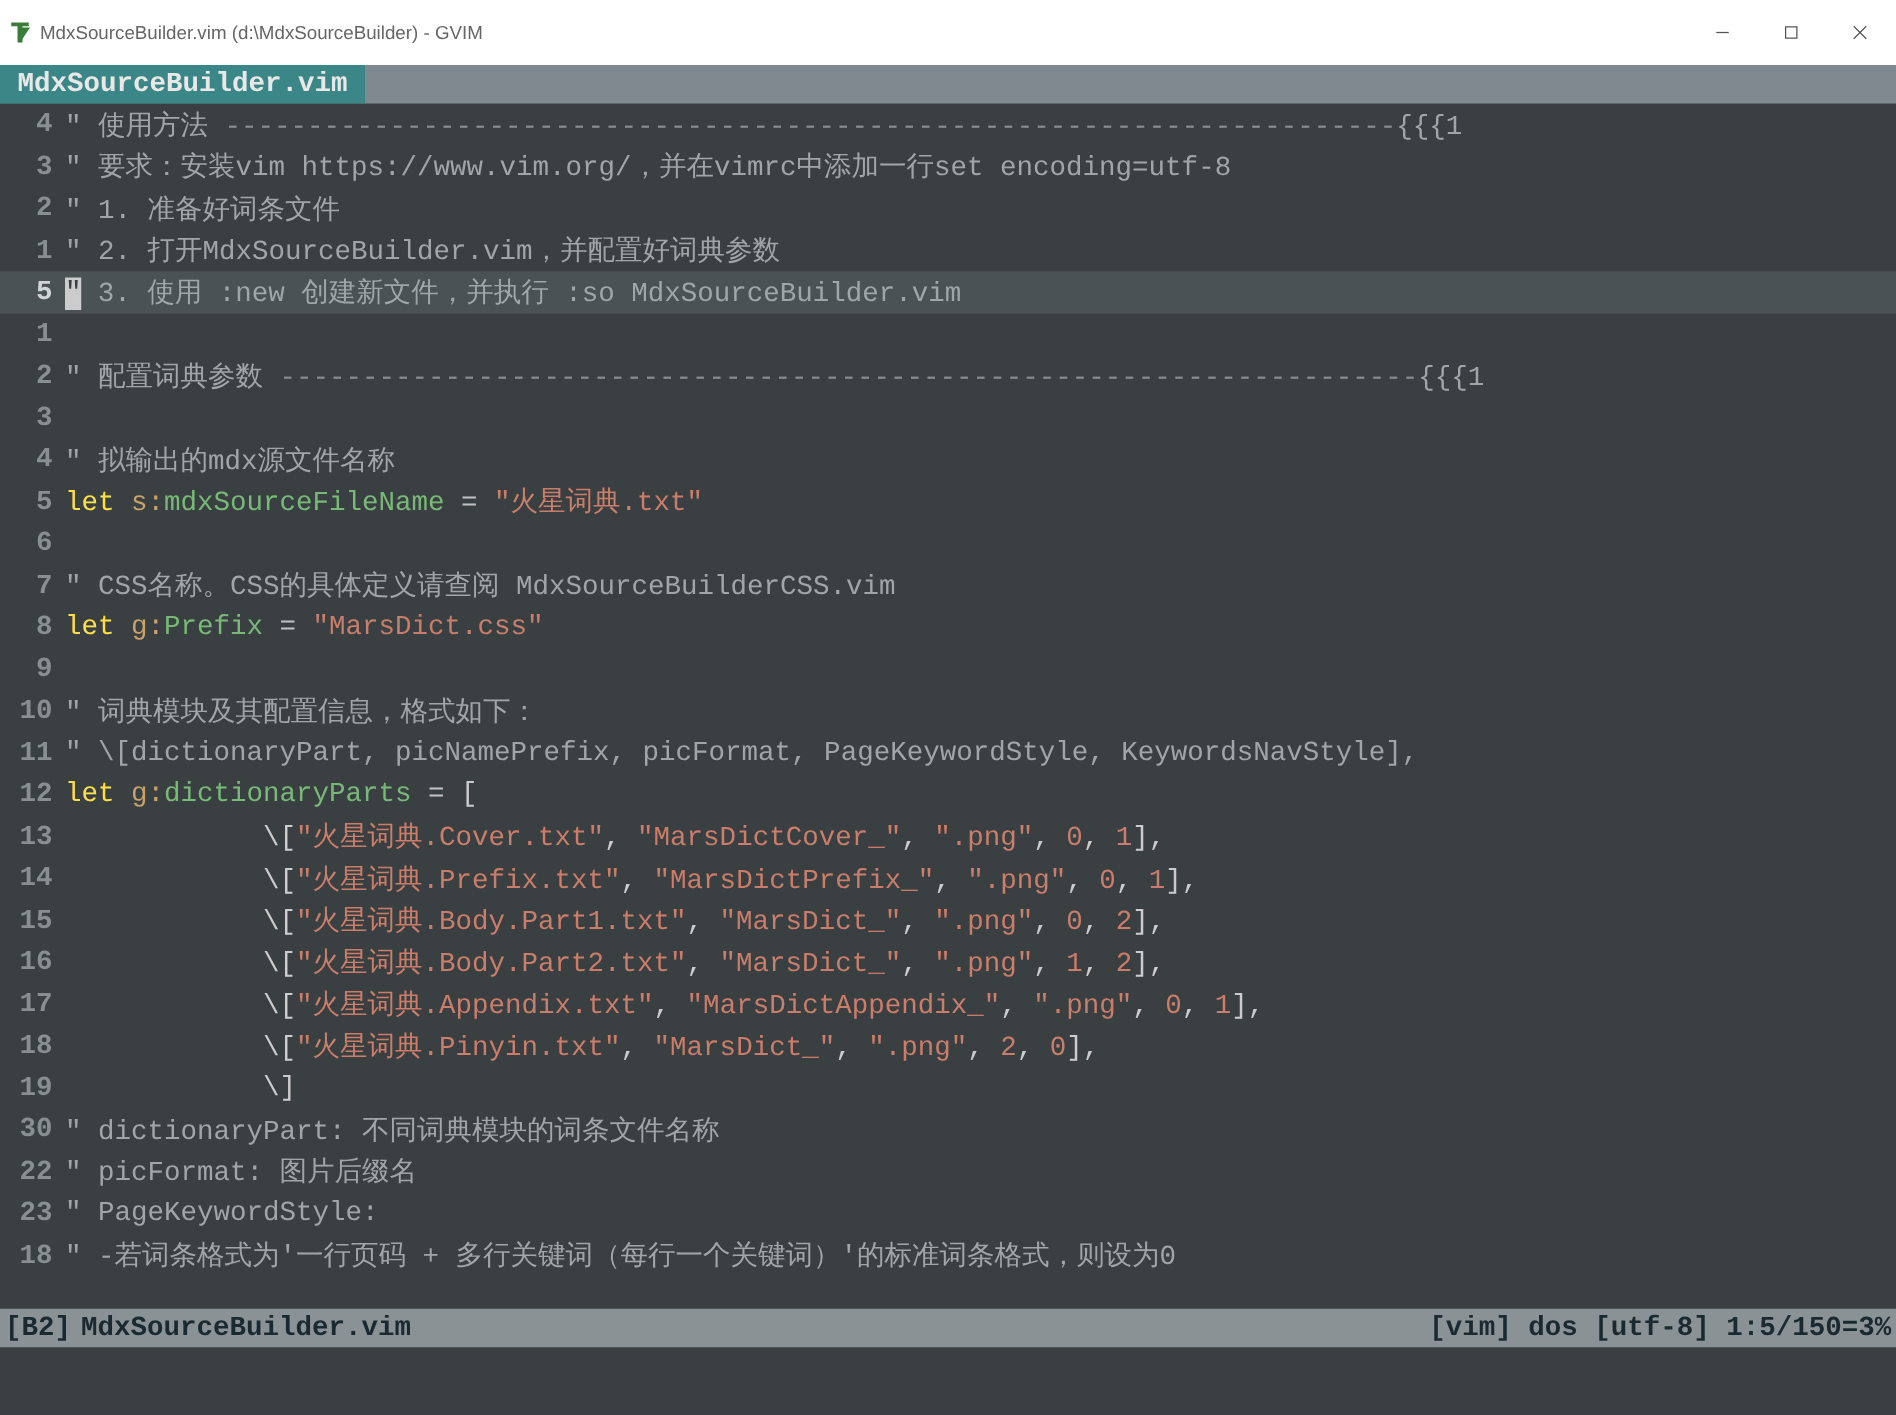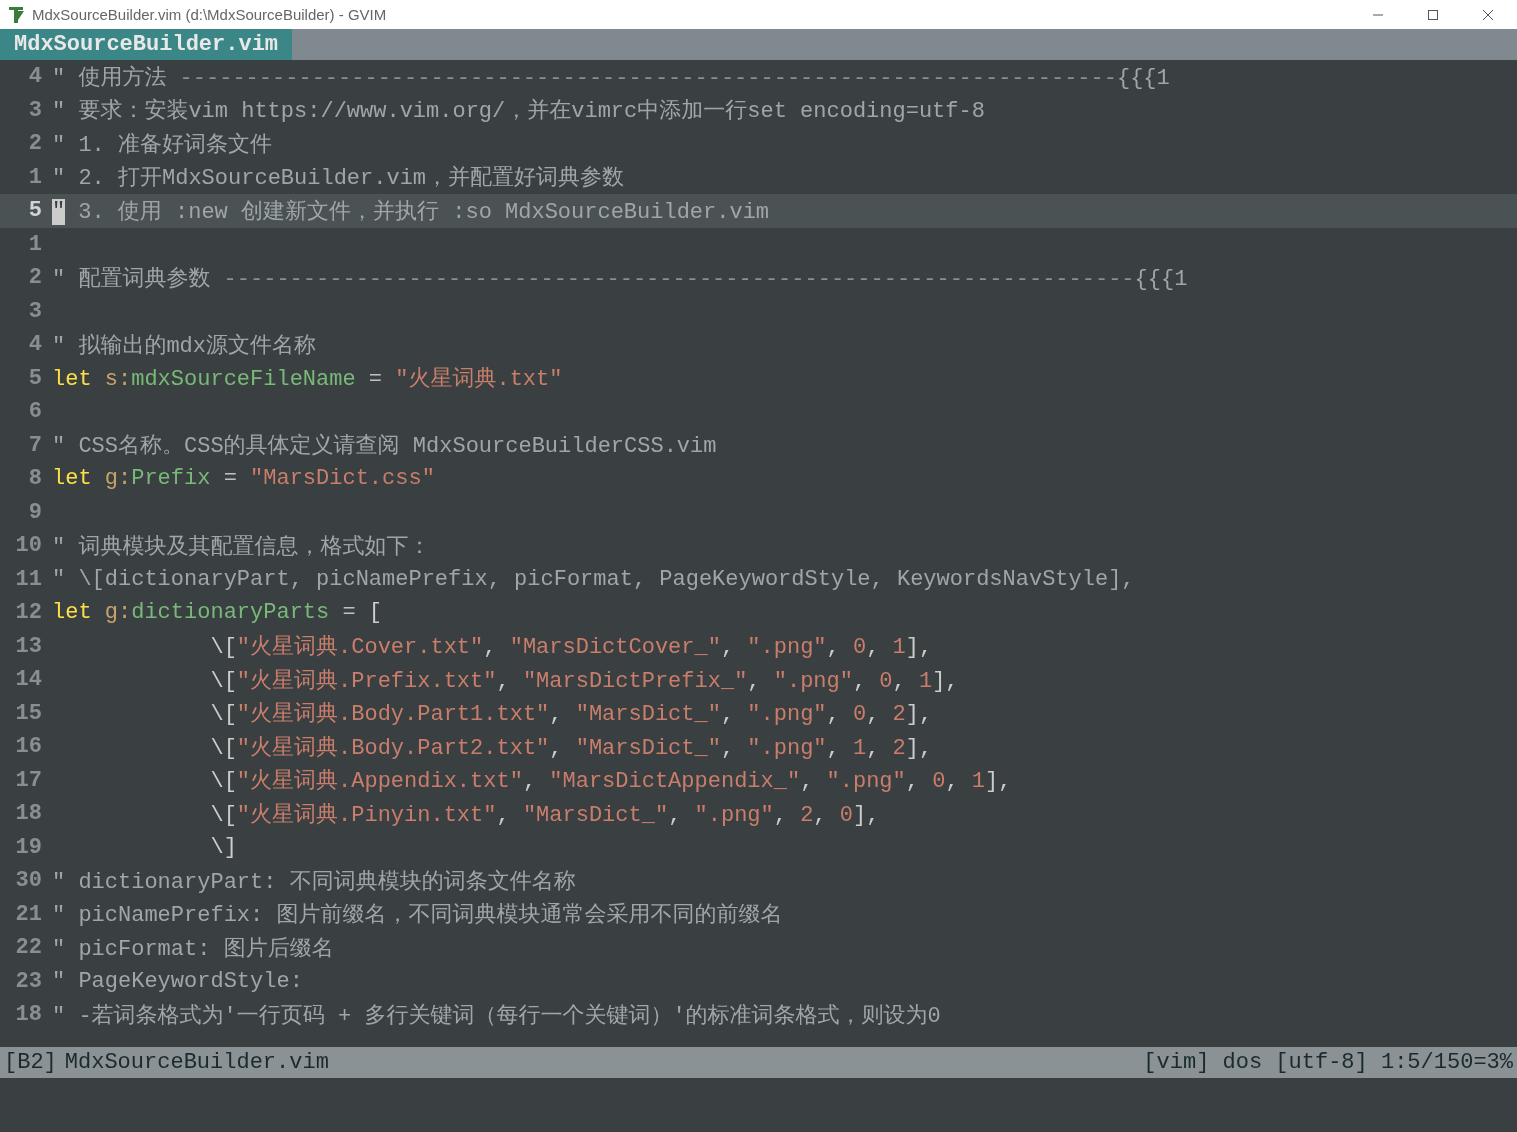--- a/index.html
+++ b/index.html
@@ -1,20 +1,20 @@
 <!DOCTYPE html>
 <html><head>
 <meta charset="utf-8">
 <style>
   * { margin:0; padding:0; box-sizing:border-box; }
   html,body { width:1517px; height:1132px; font-family:"Consolas","Courier New",monospace; font-size:22px; overflow:hidden; }
   body { background:#3a4042; color:#cccccc; }
 
   
-  .titlebar { background:#ffffff; height:29px; display:flex; align-items:center; padding:0 2px; color:#666; font-size:15px; font-family:"Segoe UI",sans-serif; }
+  .titlebar { background:#ffffff; height:52px; display:flex; align-items:center; padding:0 2px; color:#666; font-size:15px; font-family:"Segoe UI",sans-serif; }
   .titlebar .appicon { width:20px; height:20px; margin:0 6px 0 4px; display:inline-block; }
   .titlebar .appicon svg { width:20px; height:20px; }
   .titlebar .title { flex:1; }
   .titlebar .winbtn { width:55px; height:36px; display:flex; align-items:center; justify-content:center; color:#555; }
   .titlebar .winbtn svg { width:12px; height:12px; stroke:#555; }
 
   
   .tabbar { background:#808890; height:31px; display:flex; align-items:stretch; }
   .tab { background:#3b8686; color:#e8e8e8; padding:4px 14px; font-weight:bold; font-size:22px; display:flex; align-items:center; }
 
@@ -32,21 +32,21 @@
   .c-fold      { color:#a0a6a8; }
   .c-keyword   { color:#fde047; }
   .c-ident     { color:#c9a26a; }
   .c-var       { color:#78b978; }
   .c-op        { color:#c0c0c0; }
   .c-string    { color:#c97d6a; }
   .c-num       { color:#c97d6a; }
   .c-dim       { color:#888f91; }
 
   
-  .statusline { background:#8b9296; color:#1a2a30; height:31px; display:flex; align-items:center; font-weight:normal; font-size:22px; padding:0 4px; position:absolute; left:0; right:0; bottom:54px; }
+  .statusline { background:#8b9296; color:#1a2a30; height:31px; display:flex; align-items:center; font-weight:bold; font-size:22px; padding:0 4px; position:absolute; left:0; right:0; bottom:54px; }
   .statusline .sl-left  { flex:0 0 auto; }
   .statusline .sl-file  { flex:1; padding-left:8px; }
   .statusline .sl-right { flex:0 0 auto; }
 
   
   .cmdline { position:absolute; left:0; right:0; bottom:0; height:54px; background:#3a4042; }
 </style>
 </head>
 <body>
 
@@ -99,21 +99,20 @@
     <div class="line"><span class="gutter">11</span><span class="linecontent"><span class="c-comment">" \[dictionaryPart, picNamePrefix, picFormat, PageKeywordStyle, KeywordsNavStyle],</span></span></div>
     <div class="line"><span class="gutter">12</span><span class="linecontent"><span class="c-keyword">let</span><span> </span><span class="c-ident">g:</span><span class="c-var">dictionaryParts</span><span> </span><span class="c-op">=</span><span> [</span></span></div>
     <div class="line"><span class="gutter">13</span><span class="linecontent"><span>            \[</span><span class="c-string">"火星词典.Cover.txt"</span><span>, </span><span class="c-string">"MarsDictCover_"</span><span>, </span><span class="c-string">".png"</span><span>, </span><span class="c-num">0</span><span>, </span><span class="c-num">1</span><span>],</span></span></div>
     <div class="line"><span class="gutter">14</span><span class="linecontent"><span>            \[</span><span class="c-string">"火星词典.Prefix.txt"</span><span>, </span><span class="c-string">"MarsDictPrefix_"</span><span>, </span><span class="c-string">".png"</span><span>, </span><span class="c-num">0</span><span>, </span><span class="c-num">1</span><span>],</span></span></div>
     <div class="line"><span class="gutter">15</span><span class="linecontent"><span>            \[</span><span class="c-string">"火星词典.Body.Part1.txt"</span><span>, </span><span class="c-string">"MarsDict_"</span><span>, </span><span class="c-string">".png"</span><span>, </span><span class="c-num">0</span><span>, </span><span class="c-num">2</span><span>],</span></span></div>
     <div class="line"><span class="gutter">16</span><span class="linecontent"><span>            \[</span><span class="c-string">"火星词典.Body.Part2.txt"</span><span>, </span><span class="c-string">"MarsDict_"</span><span>, </span><span class="c-string">".png"</span><span>, </span><span class="c-num">1</span><span>, </span><span class="c-num">2</span><span>],</span></span></div>
     <div class="line"><span class="gutter">17</span><span class="linecontent"><span>            \[</span><span class="c-string">"火星词典.Appendix.txt"</span><span>, </span><span class="c-string">"MarsDictAppendix_"</span><span>, </span><span class="c-string">".png"</span><span>, </span><span class="c-num">0</span><span>, </span><span class="c-num">1</span><span>],</span></span></div>
     <div class="line"><span class="gutter">18</span><span class="linecontent"><span>            \[</span><span class="c-string">"火星词典.Pinyin.txt"</span><span>, </span><span class="c-string">"MarsDict_"</span><span>, </span><span class="c-string">".png"</span><span>, </span><span class="c-num">2</span><span>, </span><span class="c-num">0</span><span>],</span></span></div>
     <div class="line"><span class="gutter">19</span><span class="linecontent"><span>            \]</span></span></div>
     <div class="line"><span class="gutter">30</span><span class="linecontent"><span class="c-comment">" dictionaryPart: 不同词典模块的词条文件名称</span></span></div>
-    <div class="line"><span class="gutter">21</span><span class="linecontent"><span class="c-comment">" picNamePrefix: 图片前缀名，不同词典模块通常会采用不同的前缀名</span></span></div>
     <div class="line"><span class="gutter">22</span><span class="linecontent"><span class="c-comment">" picFormat: 图片后缀名</span></span></div>
     <div class="line"><span class="gutter">23</span><span class="linecontent"><span class="c-comment">" PageKeywordStyle:</span></span></div>
     <div class="line"><span class="gutter">18</span><span class="linecontent"><span class="c-comment">" -若词条格式为'一行页码 + 多行关键词（每行一个关键词）'的标准词条格式，则设为0</span></span></div>
   </div>
 
 <div class="statusline">
   <span class="sl-left">[B2]</span>
   <span class="sl-file">MdxSourceBuilder.vim</span>
   <span class="sl-right">[vim] dos [utf-8] 1:5/150=3%</span>
 </div>

